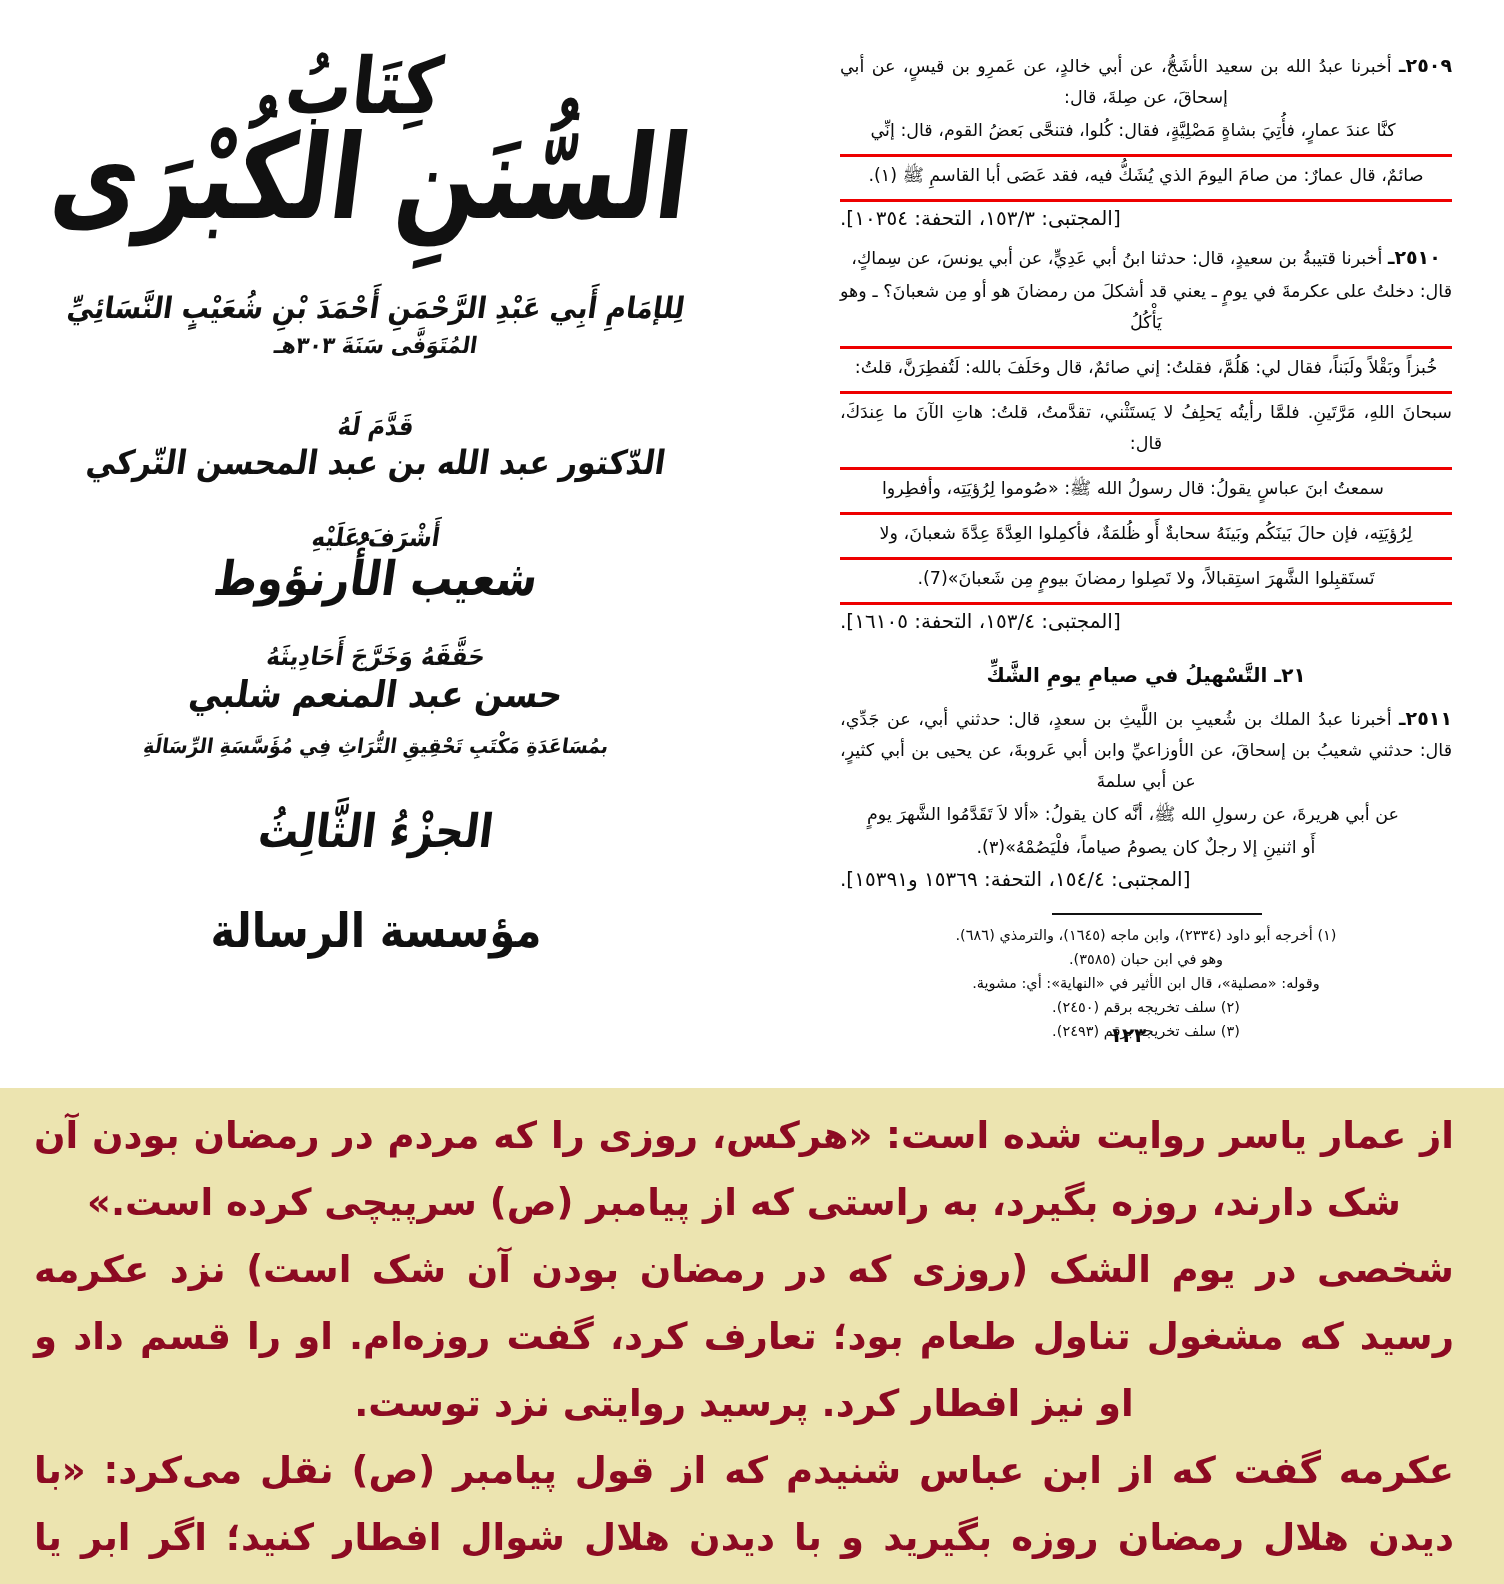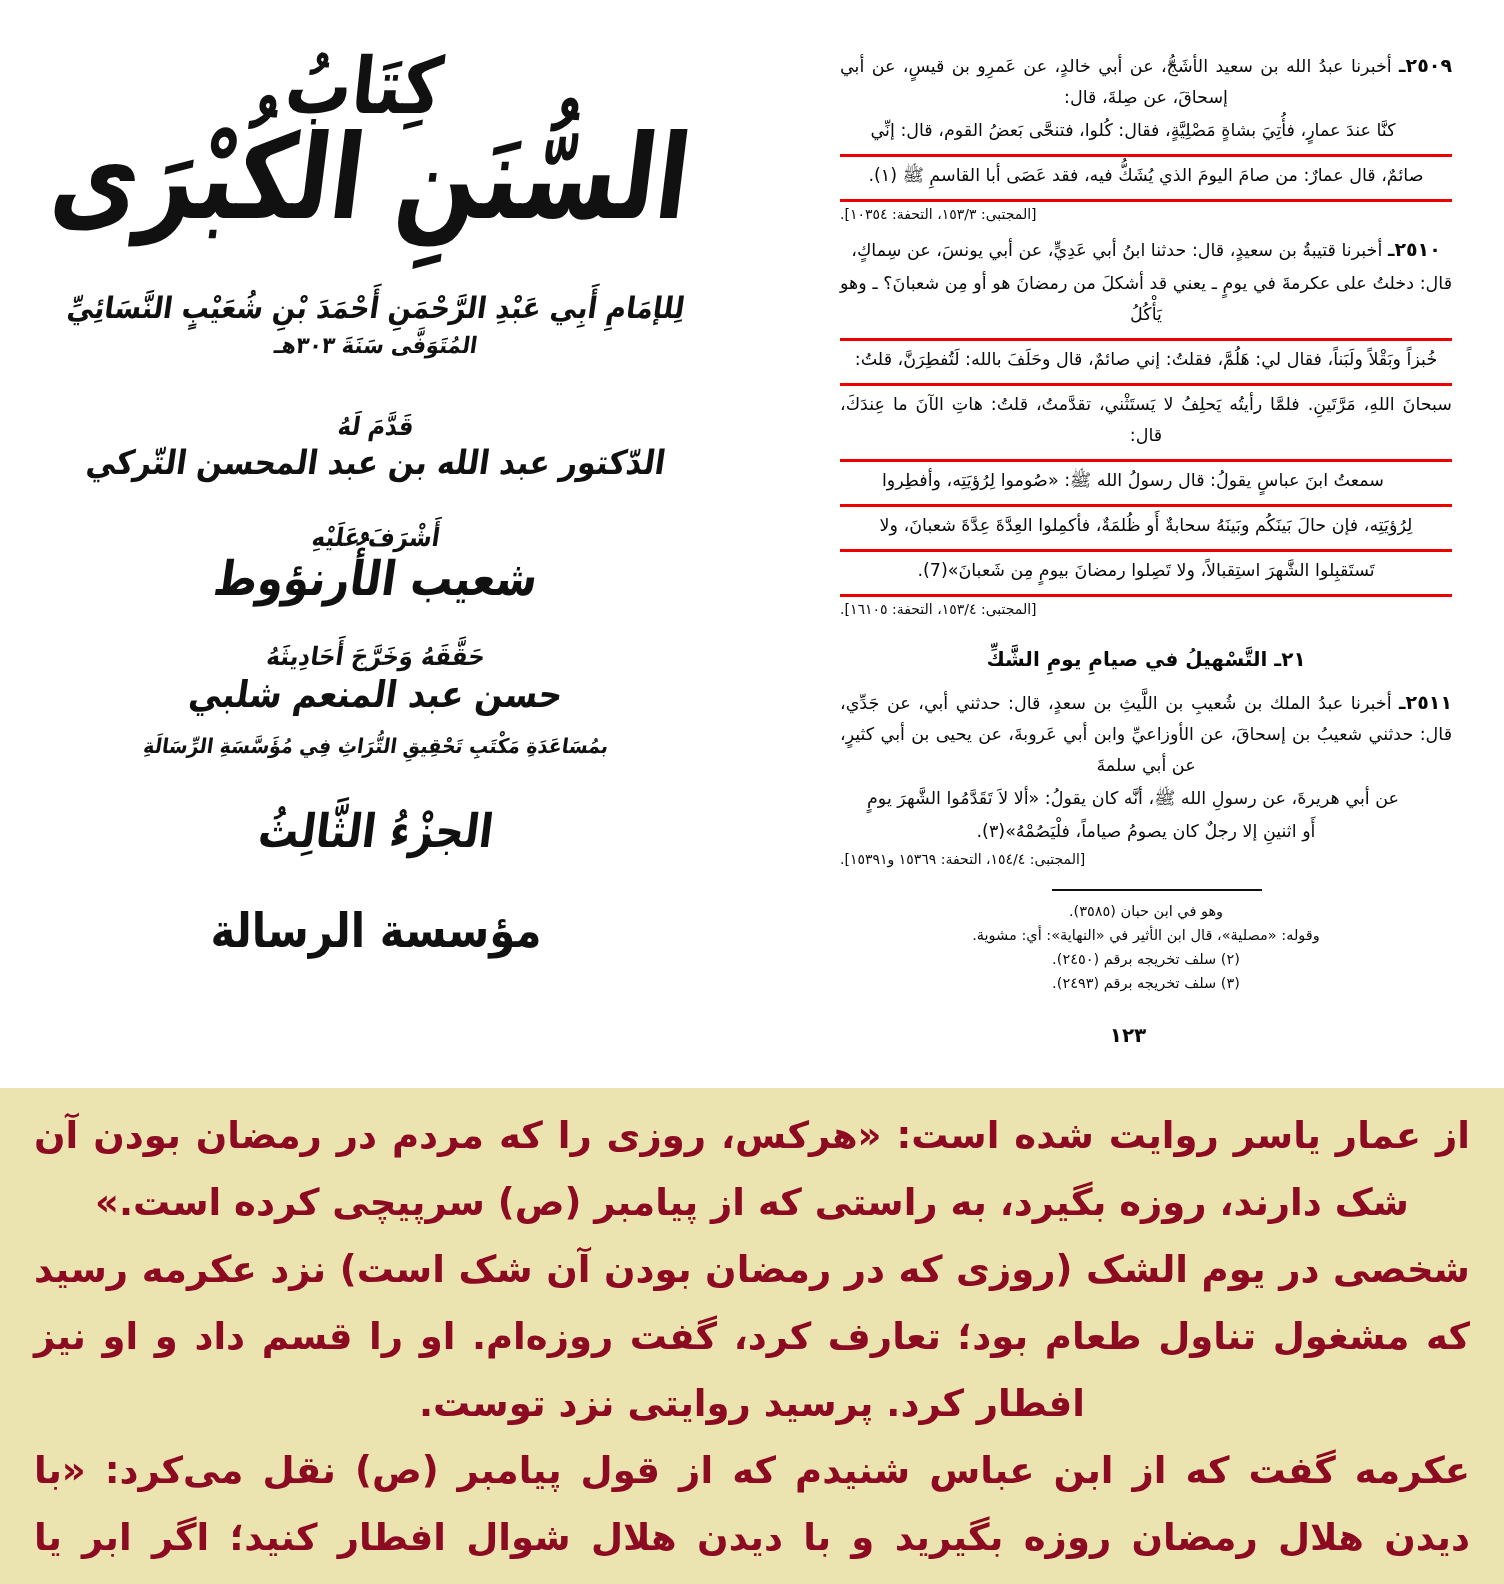--- a/index.html
+++ b/index.html
@@ -157,21 +157,21 @@
     font-size: 19px;
   }
   .hadith.indent { text-indent: 26px; }
   .hadith.under {
     border-bottom: 3px solid #ee0000;
     padding-bottom: 8px;
     margin-bottom: 3px;
   }
 
   .citation {
-    font-size: 14px;
+    font-size: 20px;
     text-align: left;
     margin: 4px 0 12px 0;
     letter-spacing: -0.2px;
   }
 
   .footnote-rule {
     width: 210px;
     height: 0;
     border-top: 2px solid #111;
     margin: 22px 0 8px auto;
@@ -196,21 +196,21 @@
 
   
   #translation {
     position: absolute;
     top: 1088px;
     left: 0;
     width: 1504px;
     height: 496px;
     background: #ece4b0;
     box-sizing: border-box;
-    padding: 14px 34px 10px 34px;
+    padding: 14px 50px 10px 34px;
     color: #8c0a22;
     font-family: "DejaVu Sans", sans-serif;
     font-size: 37px;
     line-height: 67px;
     text-align: center;
     font-weight: bold;
     letter-spacing: -0.5px;
     overflow: hidden;
   }
   #translation p {
@@ -285,20 +285,21 @@
     <div class="hadith">
       <span class="num">٢٥١١ـ</span>
       <span>أخبرنا عبدُ الملك بن شُعيبِ بن اللَّيثِ بن سعدٍ، قال: حدثني أبي، عن جَدِّي، قال: حدثني شعيبُ بن إسحاقَ، عن الأوزاعيِّ وابن أبي عَروبةَ، عن يحيى بن أبي كثيرٍ، عن أبي سلمةَ</span>
     </div>
     <div class="hadith indent">عن أبي هريرةَ، عن رسولِ الله ﷺ، أنَّه كان يقولُ: «ألا لاَ تَقَدَّمُوا الشَّهرَ يومٍ</div>
     <div class="hadith">أَو اثنينِ إلا رجلٌ كان يصومُ صياماً، فلْيَصُمْهُ»(٣).</div>
     <div class="citation">[المجتبى: ١٥٤/٤، التحفة: ١٥٣٦٩ و١٥٣٩١].</div>
 
     <div class="footnote-rule"></div>
     <div class="footnotes">
+      <div>(١) أخرجه أبو داود (٢٣٣٤)، وابن ماجه (١٦٤٥)،  والترمذي (٦٨٦).</div>
       <div>وهو في ابن حبان (٣٥٨٥).</div>
       <div>وقوله: «مصلية»، قال ابن الأثير في «النهاية»: أي: مشوية.</div>
       <div>(٢) سلف تخريجه برقم (٢٤٥٠).</div>
       <div>(٣) سلف تخريجه برقم (٢٤٩٣).</div>
     </div>
 
     <div class="folio">١٢٣</div>
 
   </div>
 </div>

